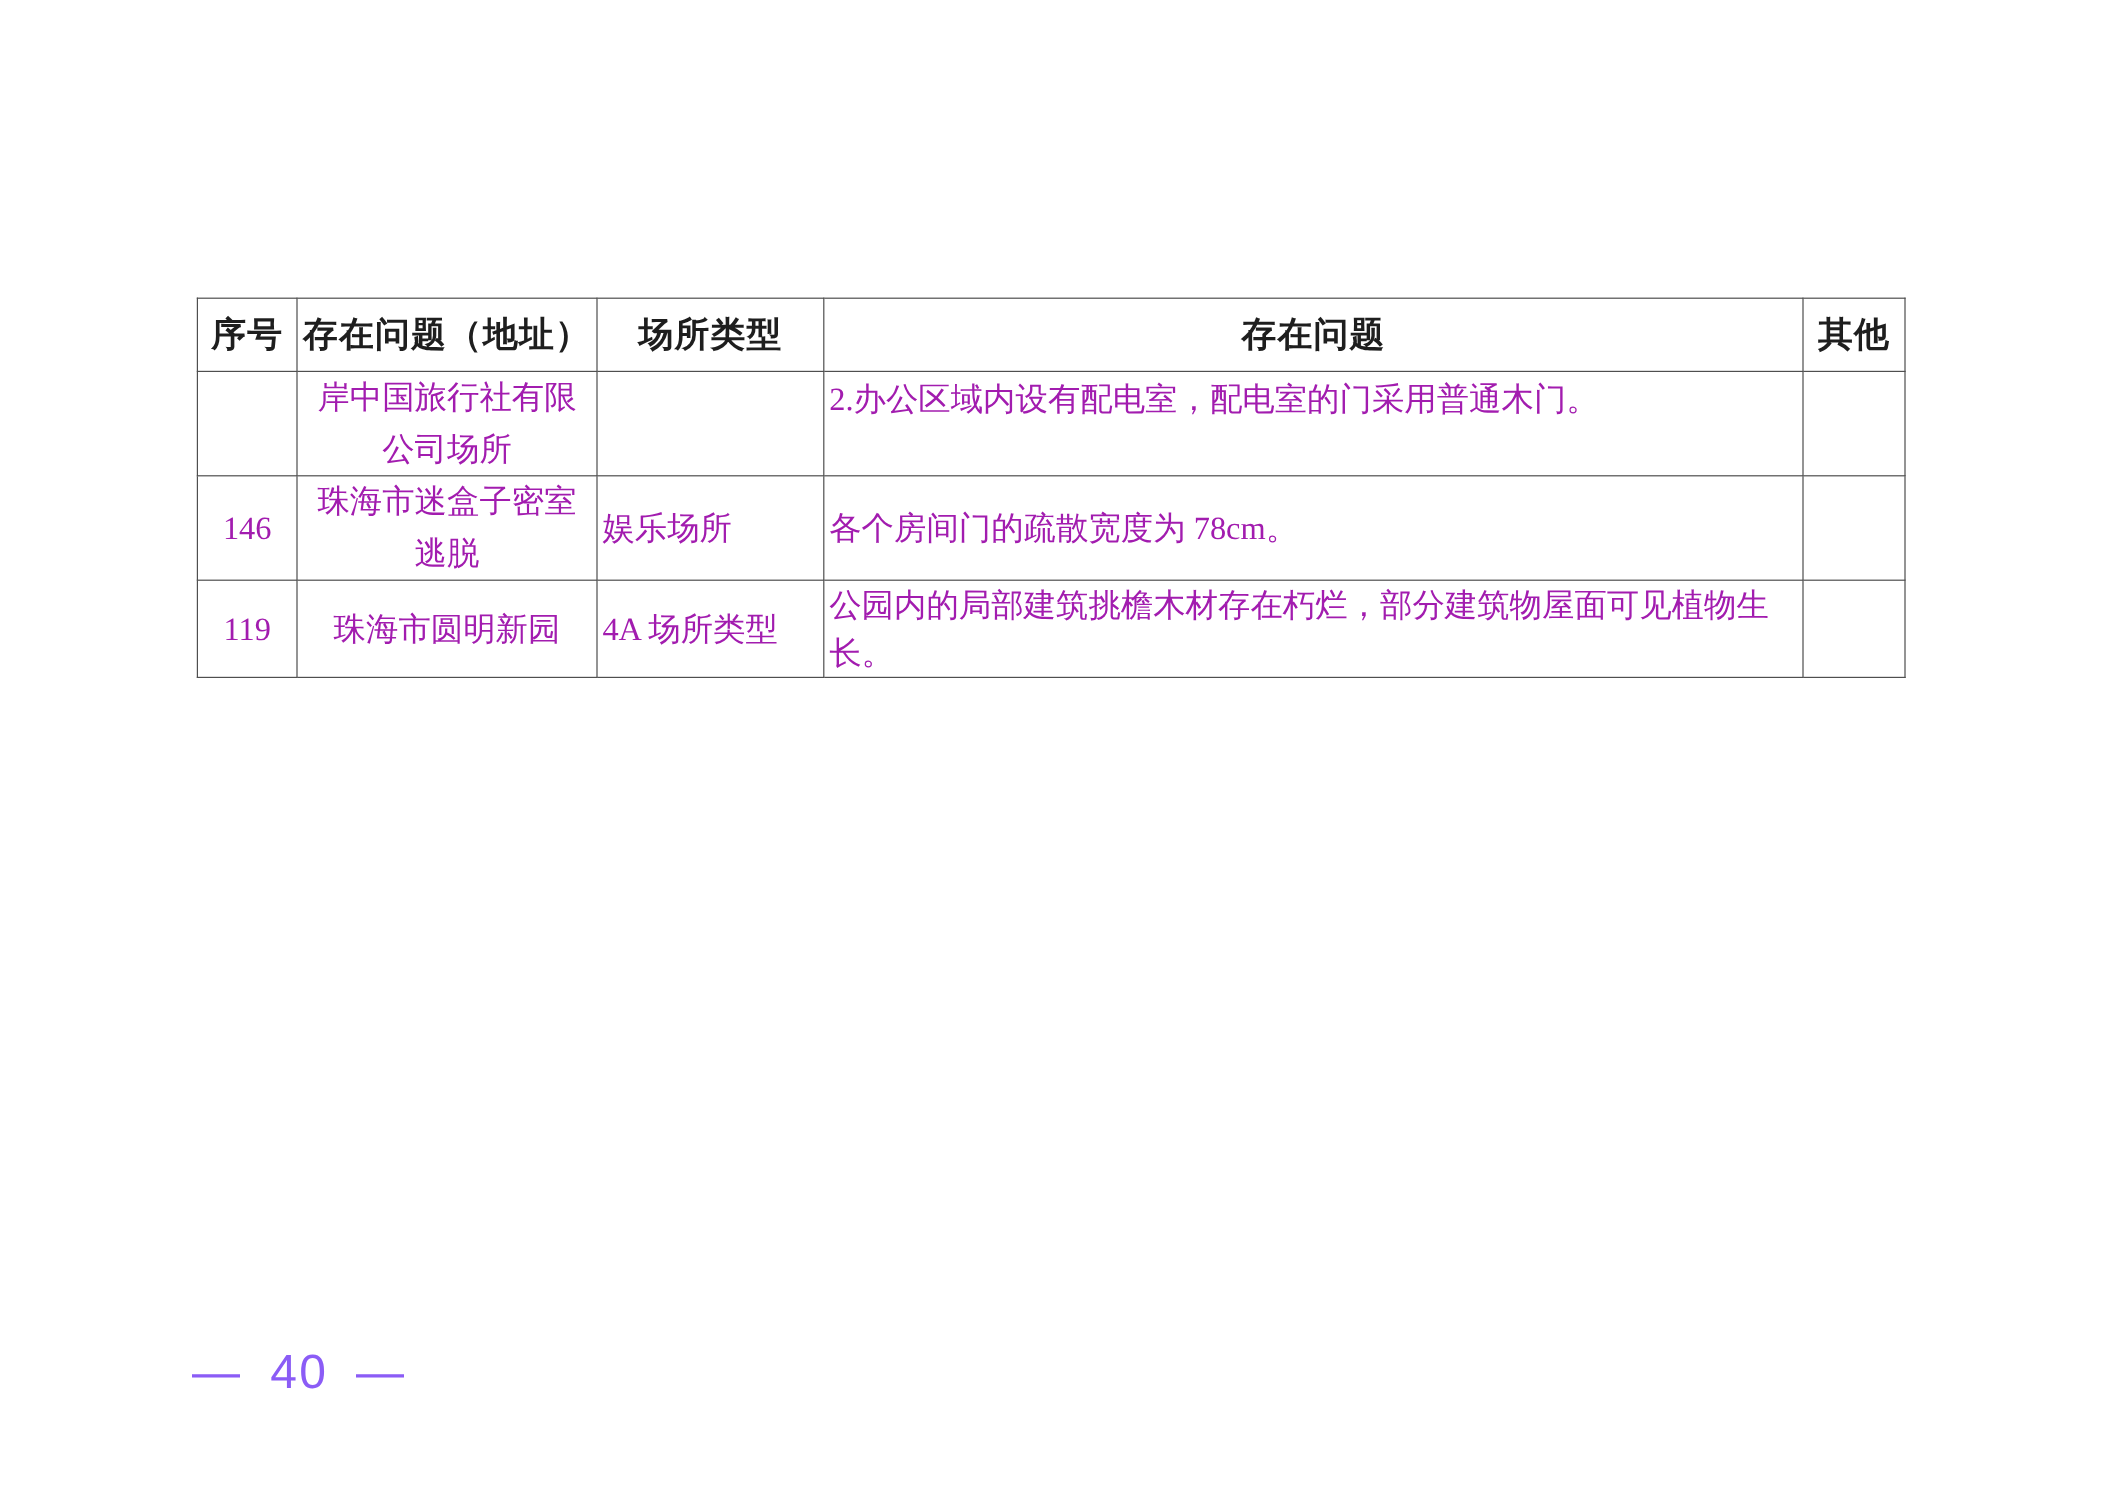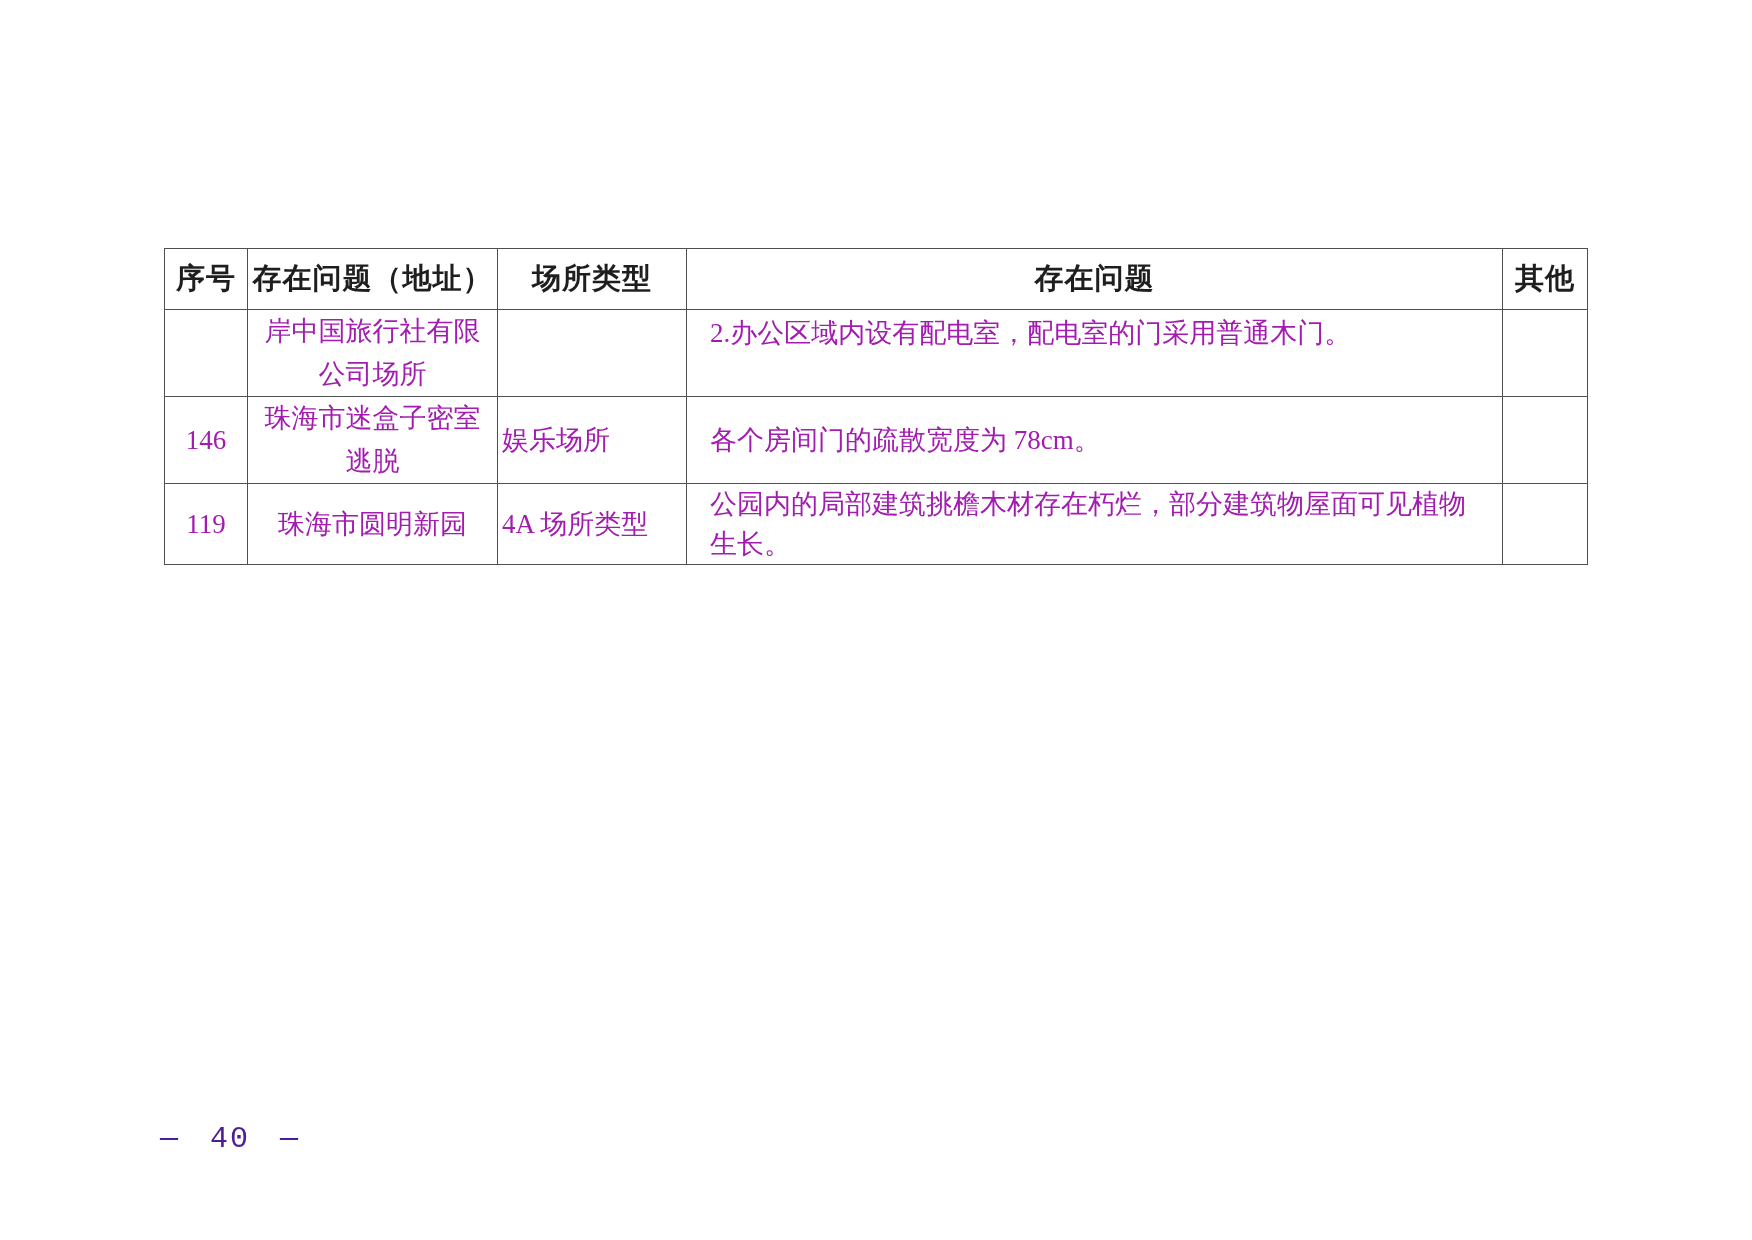--- a/index.html
+++ b/index.html
@@ -56,36 +56,36 @@
     padding: 0 6px;
   }
   .type-cell {
     text-align: left;
     vertical-align: middle;
     padding: 0 4px;
   }
   .problem-cell {
     text-align: left;
     vertical-align: middle;
-    padding: 0 10px 0 23px;
+    padding: 0 10px 0 4px;
     line-height: 40px;
   }
   .row-cont .problem-cell {
     vertical-align: top;
     padding-top: 3px;
   }
   .other-cell { }
   .page-number {
     position: absolute;
     left: 160px; top: 1122px;
-    font-size: 30px;
-    color: #4c1d95;
+    font-size: 40px;
+    color: #8b5cf6;
     letter-spacing: 2px;
     word-spacing: 10px;
-    font-family: Liberation Mono, monospace;
+    font-family: Liberation Sans, sans-serif;
   }
 </style>
 </head>
 <body>
 
 <div class="page">
 
   <table class="doc-table">
     <colgroup>
       <col style="width:83px">

